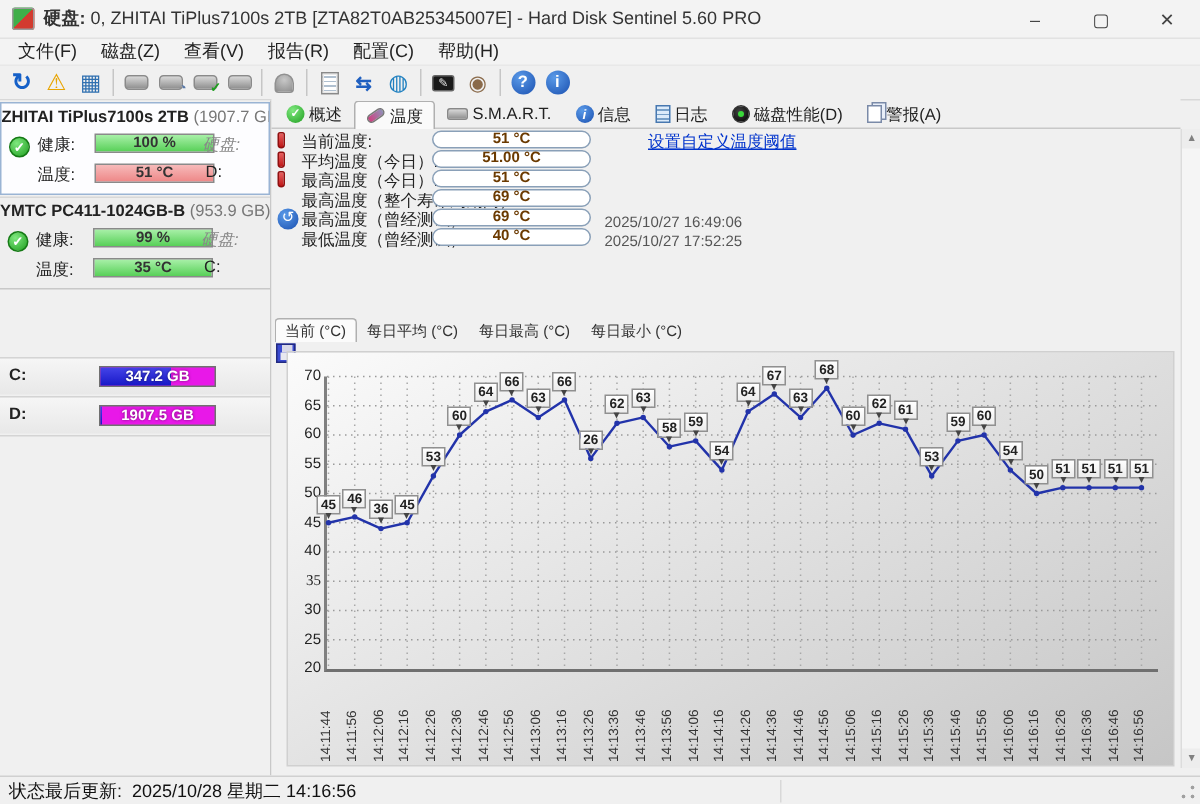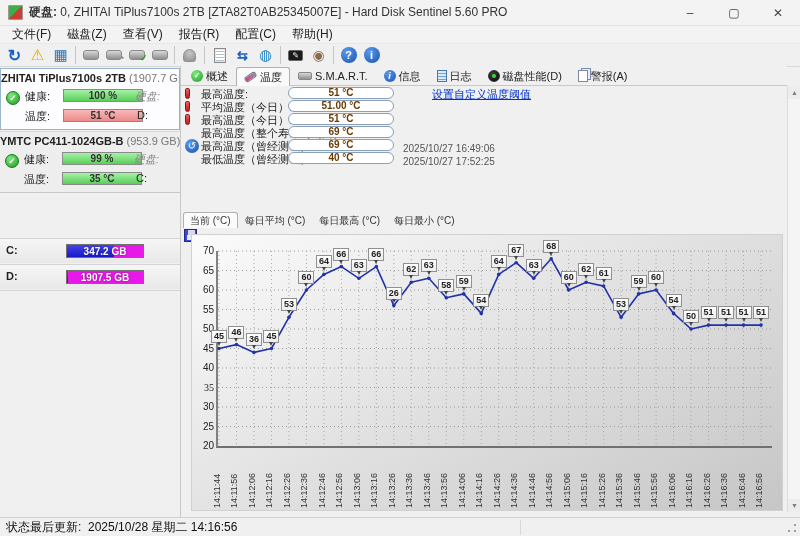--- a/index.html
+++ b/index.html
@@ -282,21 +282,21 @@
         <span>磁盘性能(D)</span>
       </div>
     <div class="tab">
         <span class="ti ti-pages"></span>
         <span>警报(A)</span>
       </div>
   </div>
 
   <div class="trow" style="top:21px;">
     <span class="tr-icon ri-thermo"></span>
-    <span class="tr-label">最高温度:</span>
+    <span class="tr-label">当前温度:</span>
     <span class="tr-track"><span class="tr-fill" style="width: 62%;"></span></span>
     <span class="tr-val">51 °C</span>
     <a class="tr-link">设置自定义温度阈值</a>
   </div>
   <div class="trow" style="top:34px;">
     <span class="tr-icon ri-thermo"></span>
     <span class="tr-label">平均温度（今日）:</span>
     <span class="tr-track"><span class="tr-fill" style="width: 62%;"></span></span>
     <span class="tr-val">51.00 °C</span>
   </div>

